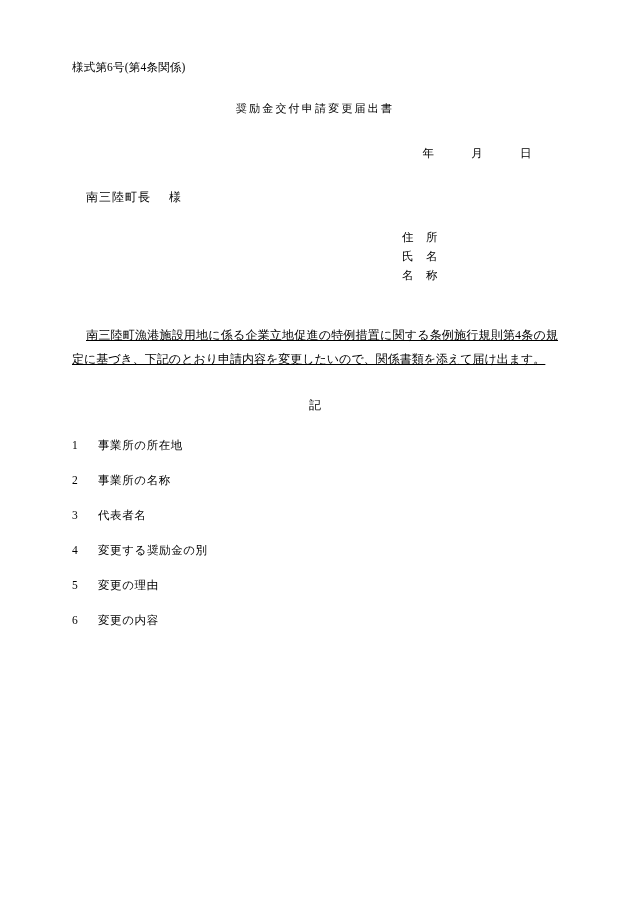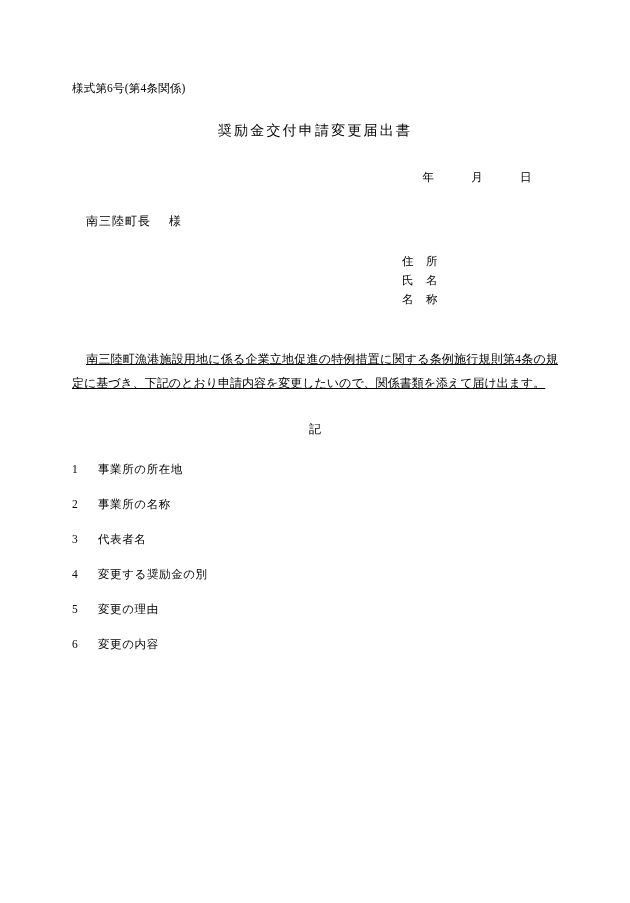--- a/index.html
+++ b/index.html
@@ -15,31 +15,31 @@
     position: relative;
     width: 630px;
     height: 903px;
     background: #ffffff;
     box-sizing: border-box;
     overflow: hidden;
   }
   .doc-body {
     position: absolute;
     left: 72px;
-    top: 81px;
+    top: 60px;
     width: 486px;
   }
   .form-code {
     font-size: 11.5px;
     letter-spacing: 0.2px;
     margin: 0 0 26px 0;
   }
   .doc-title {
     text-align: center;
-    font-size: 14px;
+    font-size: 11px;
     letter-spacing: 2.2px;
     margin: 0 0 30px 0;
   }
   .date-line {
     text-align: right;
     font-size: 11.5px;
     margin: 0 0 28px 0;
     padding-right: 26px;
     letter-spacing: 0.5px;
   }

